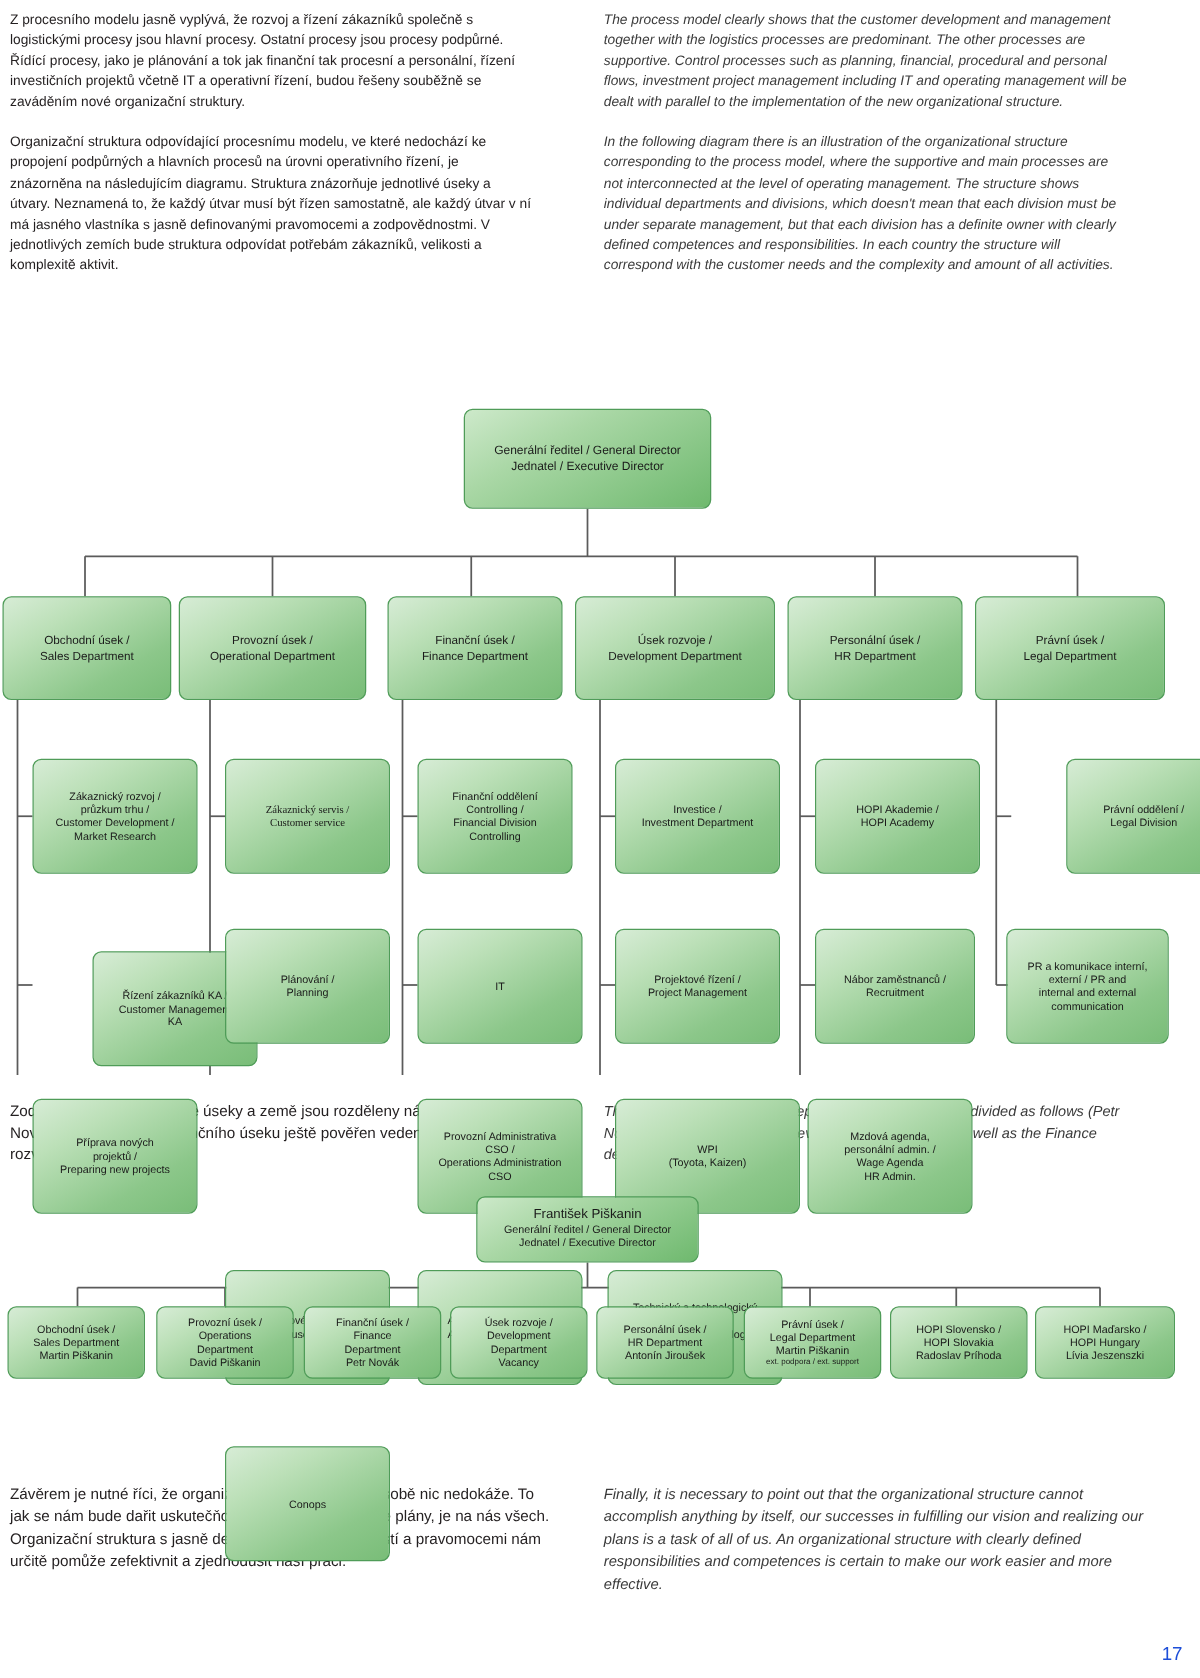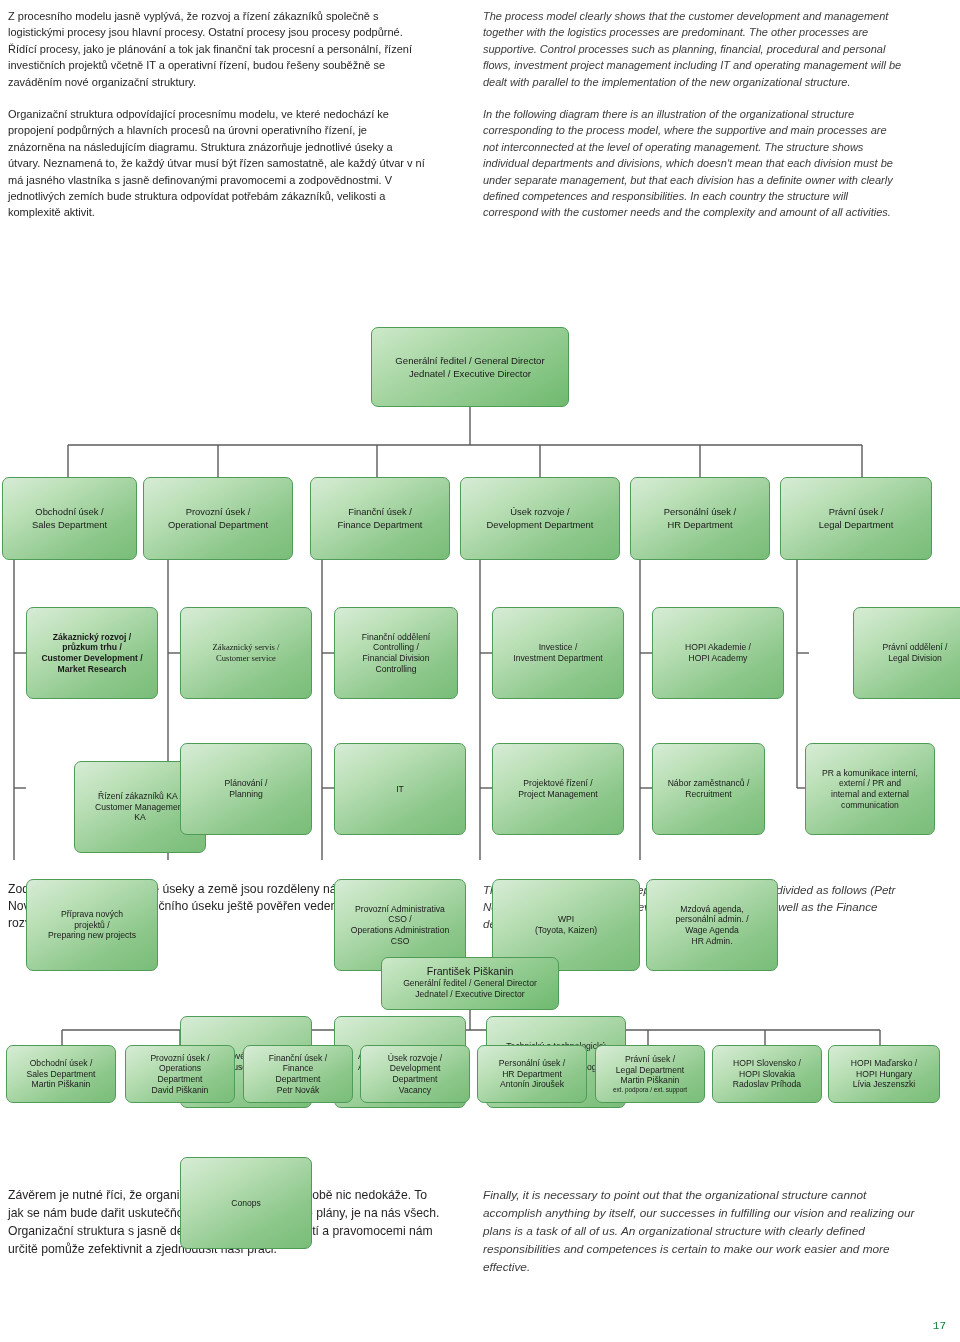--- a/index.html
+++ b/index.html
@@ -67,23 +67,23 @@
   .node.top {
     background: linear-gradient(150deg, #cde9ca 0%, #a9d7a5 35%, #7cc07b 85%, #6fb96e 100%);
   }
   .node .sub { font-size: 6.4px; line-height: 8px; display:block; }
 
   
   #folio {
     position: absolute;
     right: 14px;
     bottom: 10px;
-    font-size: 11px;
-    color: #15803d;
-    font-family: Liberation Mono, monospace;
+    font-size: 15px;
+    color: #1d4ed8;
+    font-family: Liberation Sans, sans-serif;
   }
 </style>
 </head>
 <body>
 
 <div class="textcol col-left" id="intro-left">
   <p>Z procesního modelu jasně vyplývá, že rozvoj a řízení zákazníků společně s logistickými procesy jsou hlavní procesy. Ostatní procesy jsou procesy podpůrné. Řídící procesy, jako je plánování a tok jak finanční tak procesní a personální, řízení investičních projektů včetně IT a operativní řízení, budou řešeny souběžně se zaváděním nové organizační struktury.</p>
   <p>Organizační struktura odpovídající procesnímu modelu, ve které nedochází ke propojení podpůrných a hlavních procesů na úrovni operativního řízení, je znázorněna na následujícím diagramu. Struktura znázorňuje jednotlivé úseky a útvary. Neznamená to, že každý útvar musí být řízen samostatně, ale každý útvar v ní má jasného vlastníka s jasně definovanými pravomocemi a zodpovědnostmi. V jednotlivých zemích bude struktura odpovídat potřebám zákazníků, velikosti a komplexitě aktivit.</p>
 </div>
 
@@ -152,21 +152,21 @@
 Operational Department</div>
   <div class="node" style="left:310px; top:152px; width:140px; height:83px; font-size:9.4px; line-height:12.4px; white-space:pre-line;">Finanční úsek /
 Finance Department</div>
   <div class="node" style="left:460px; top:152px; width:160px; height:83px; font-size:9.4px; line-height:12.4px; white-space:pre-line;">Úsek rozvoje /
 Development Department</div>
   <div class="node" style="left:630px; top:152px; width:140px; height:83px; font-size:9.4px; line-height:12.4px; white-space:pre-line;">Personální úsek /
 HR Department</div>
   <div class="node" style="left:780px; top:152px; width:152px; height:83px; font-size:9.4px; line-height:12.4px; white-space:pre-line;">Právní úsek /
 Legal Department</div>
 
-  <div class="node" style="left:26px; top:282px; width:132px; height:92px; white-space:pre-line;font-weight:bold;">Zákaznický rozvoj /
+  <div class="node" style="left:26px; top:282px; width:132px; height:92px; white-space:pre-line;">Zákaznický rozvoj /
 průzkum trhu /
 Customer Development /
 Market Research</div>
   <div class="node" style="left:26px; top:436px; width:132px; height:92px; white-space:pre-line;margin-left:48px;">Řízení zákazníků KA /
 Customer Management
 KA</div>
   <div class="node" style="left:26px; top:554px; width:132px; height:92px; white-space:pre-line;">Příprava nových
 projektů /
 Preparing new projects</div>
 
@@ -196,21 +196,21 @@
 Project Management</div>
   <div class="node" style="left:492px; top:554px; width:148px; height:92px; white-space:pre-line;">WPI
 (Toyota, Kaizen)</div>
   <div class="node" style="left:486px; top:691px; width:140px; height:92px; white-space:pre-line;">Technický a technologický
 rozvoj /
 Technical and Technological
 Development</div>
 
   <div class="node" style="left:652px; top:282px; width:132px; height:92px; white-space:pre-line;">HOPI Akademie /
 HOPI Academy</div>
-  <div class="node" style="left:652px; top:418px; width:113px; height:92px; white-space:pre-line;">Nábor zaměstnanců /
+  <div class="node" style="left:652px; top:418px; width:128px; height:92px; white-space:pre-line;">Nábor zaměstnanců /
 Recruitment</div>
   <div class="node" style="left:646px; top:554px; width:132px; height:92px; white-space:pre-line;">Mzdová agenda,
 personální admin. /
 Wage Agenda
 HR Admin.</div>
 
   <div class="node" style="left:809px; top:282px; width:124px; height:92px; white-space:pre-line;margin-left:44px;">Právní oddělení /
 Legal Division</div>
   <div class="node" style="left:805px; top:418px; width:130px; height:92px; white-space:pre-line;">PR a komunikace interní,
 externí / PR and

